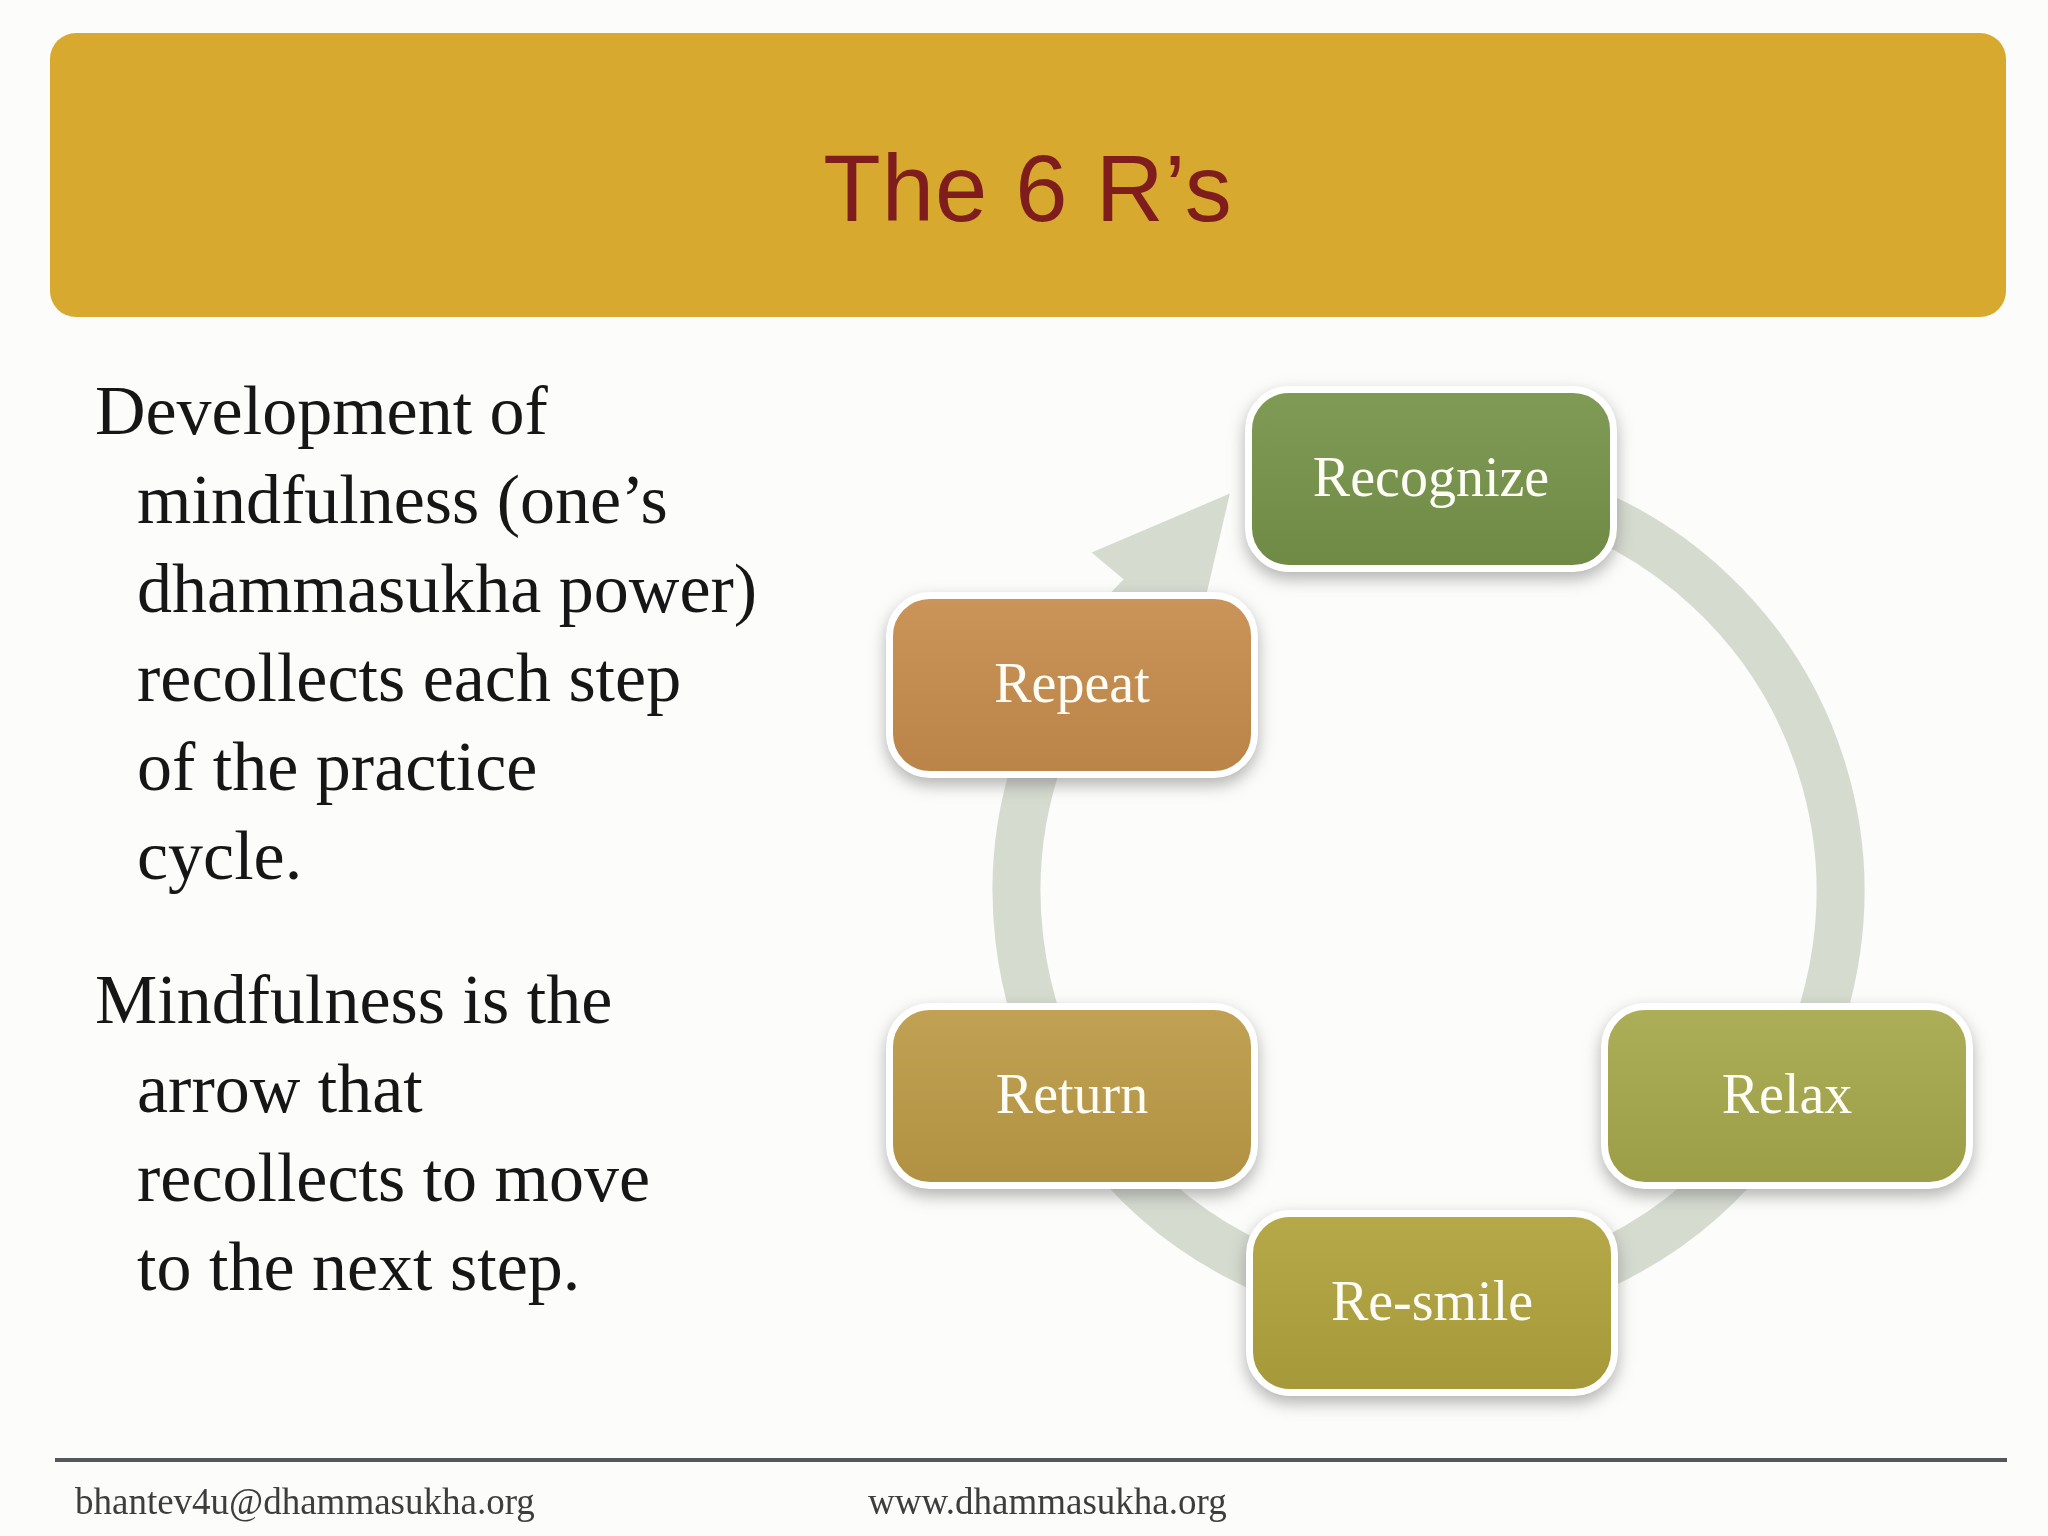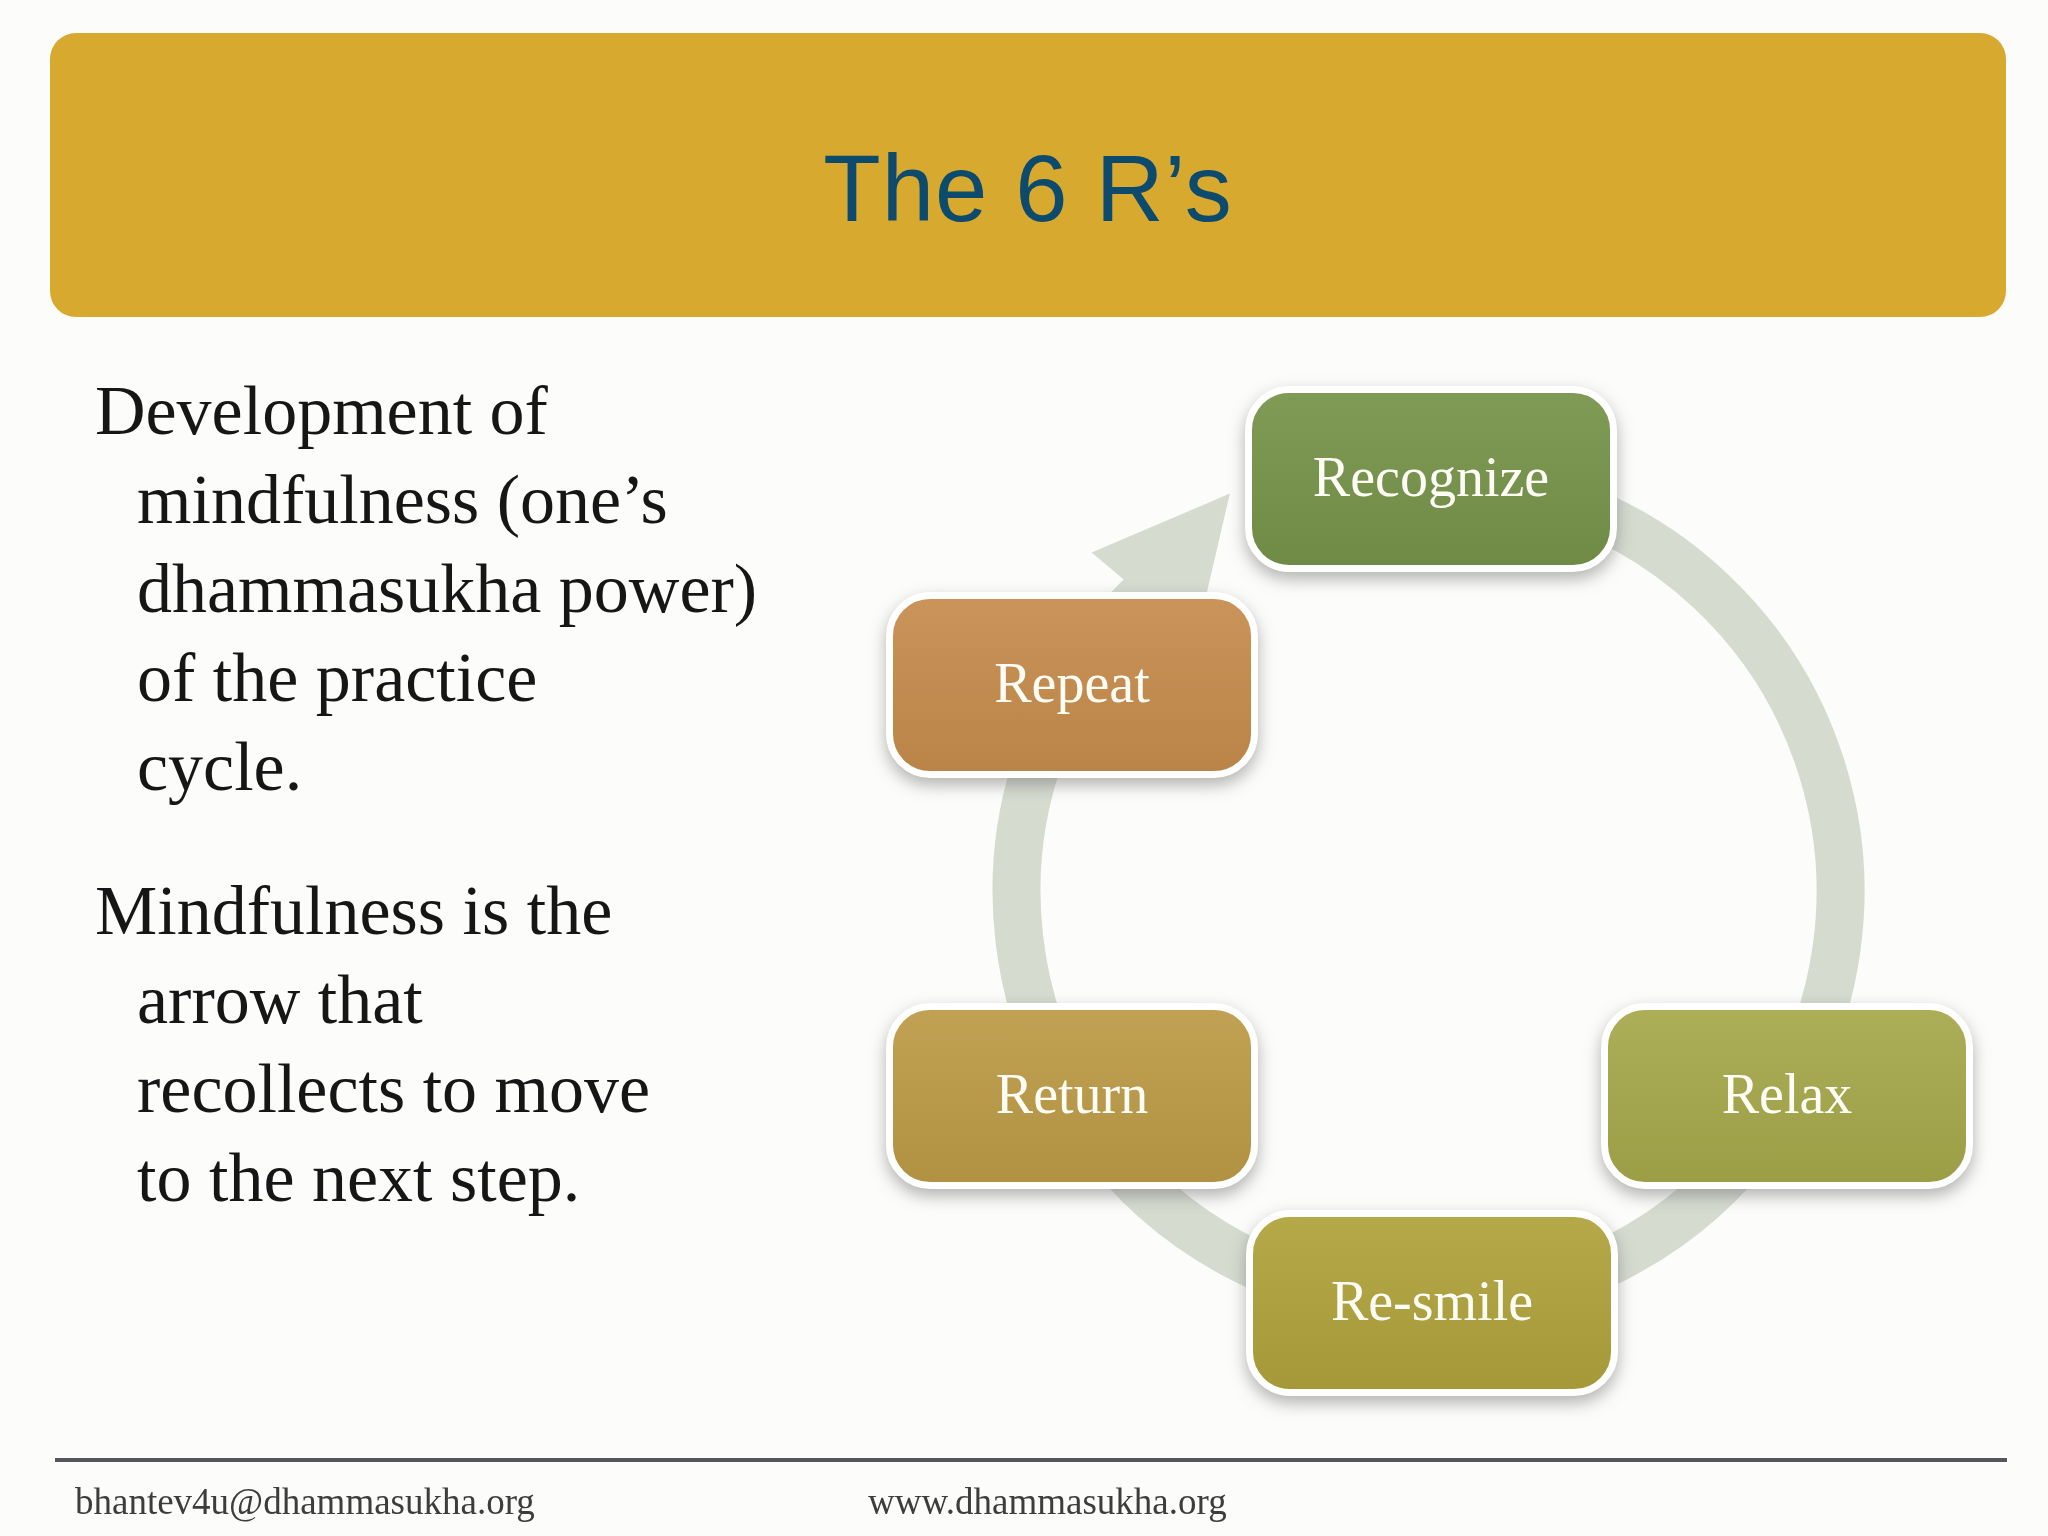--- a/index.html
+++ b/index.html
@@ -92,28 +92,29 @@
   }
   .footer-email { left: 75px; }
   .footer-website { left: 868px; }
 </style>
 </head>
 <body>
 
 <div class="slide">
 
   <div class="title-banner" style="background: rgb(215, 169, 47);">
-    <h1 style="color: #0c4a6e; margin-top: 28px;">The 6 R’s</h1>
+    <h1 style="color: #7f1d1d; margin-top: 28px;">The 6 R’s</h1>
   </div>
 
   <div class="body-text" style="color: rgb(22, 22, 22);">
     <p class="para">
       <span class="ln">Development of</span>
       <span class="ln">mindfulness (one’s</span>
       <span class="ln">dhammasukha power)</span>
+      <span class="ln">recollects each step</span>
       <span class="ln">of the practice</span>
       <span class="ln">cycle.</span>
     </p>
     <p class="para">
       <span class="ln">Mindfulness is the</span>
       <span class="ln">arrow that</span>
       <span class="ln">recollects to move</span>
       <span class="ln">to the next step.</span>
     </p>
   </div>

